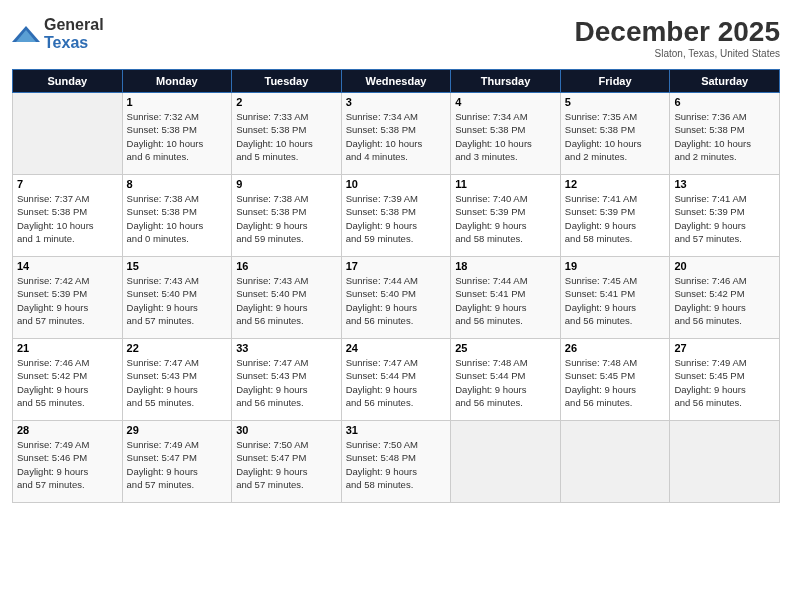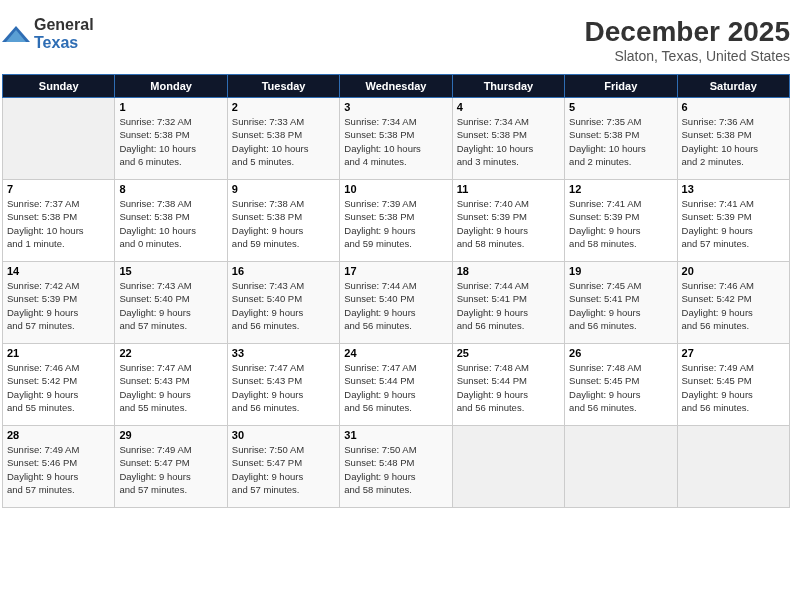--- a/index.html
+++ b/index.html
@@ -7,21 +7,21 @@
       font-family: Arial, sans-serif;
       background: #fff;
       width: 792px;
       height: 612px;
       overflow: hidden;
     }
     .page {
       width: 792px;
       height: 612px;
       background: #fff;
-      padding: 16px 2px;
+      padding: 16px 12px;
     }
     .header {
       display: flex;
       justify-content: space-between;
       align-items: flex-start;
       margin-bottom: 10px;
     }
     .logo {
       display: flex;
       align-items: center;
@@ -33,21 +33,21 @@
     }
     .title-block {
       text-align: right;
     }
     .main-title {
       font-size: 28px;
       font-weight: bold;
       color: #333;
     }
     .subtitle {
-      font-size: 14px;
+      font-size: 10px;
       color: #555;
     }
     table {
       width: 100%;
       border-collapse: collapse;
       font-size: 10px;
     }
     thead tr th {
       background-color: #0f172a;
       color: #fff;

